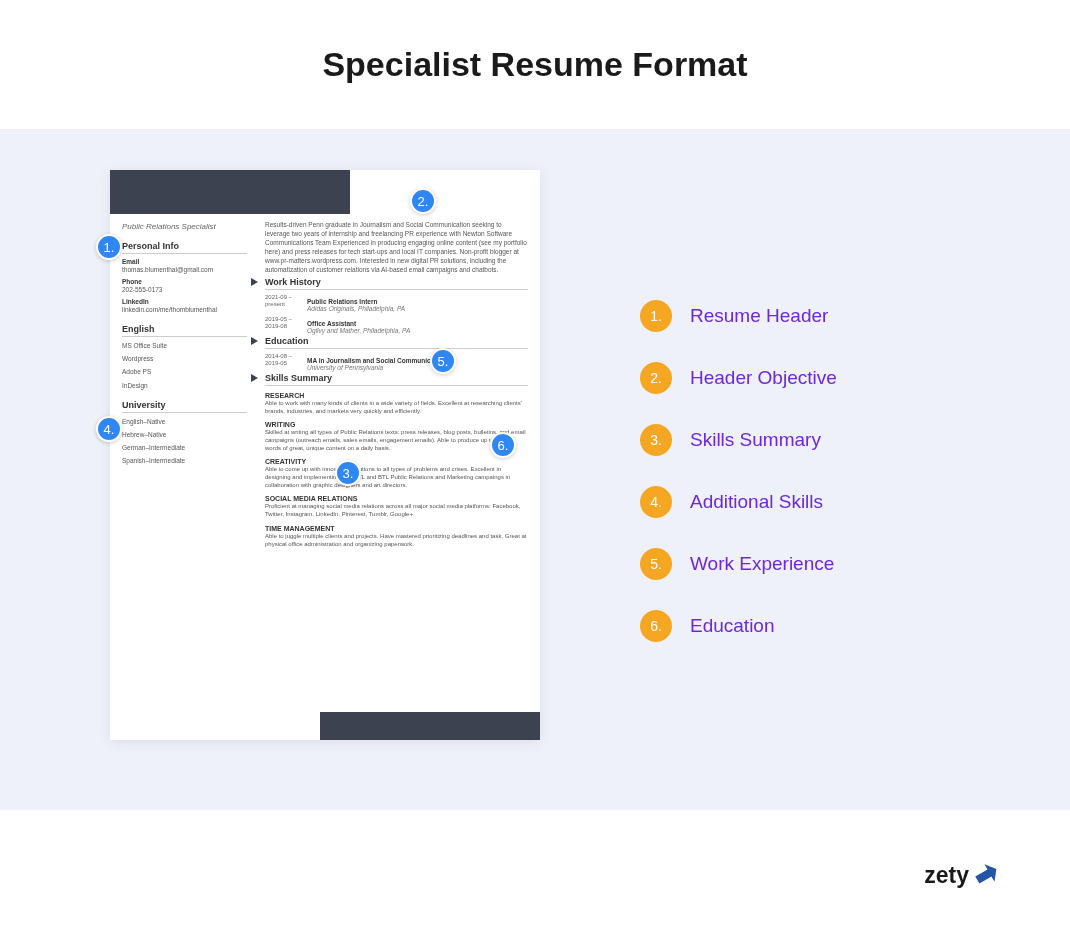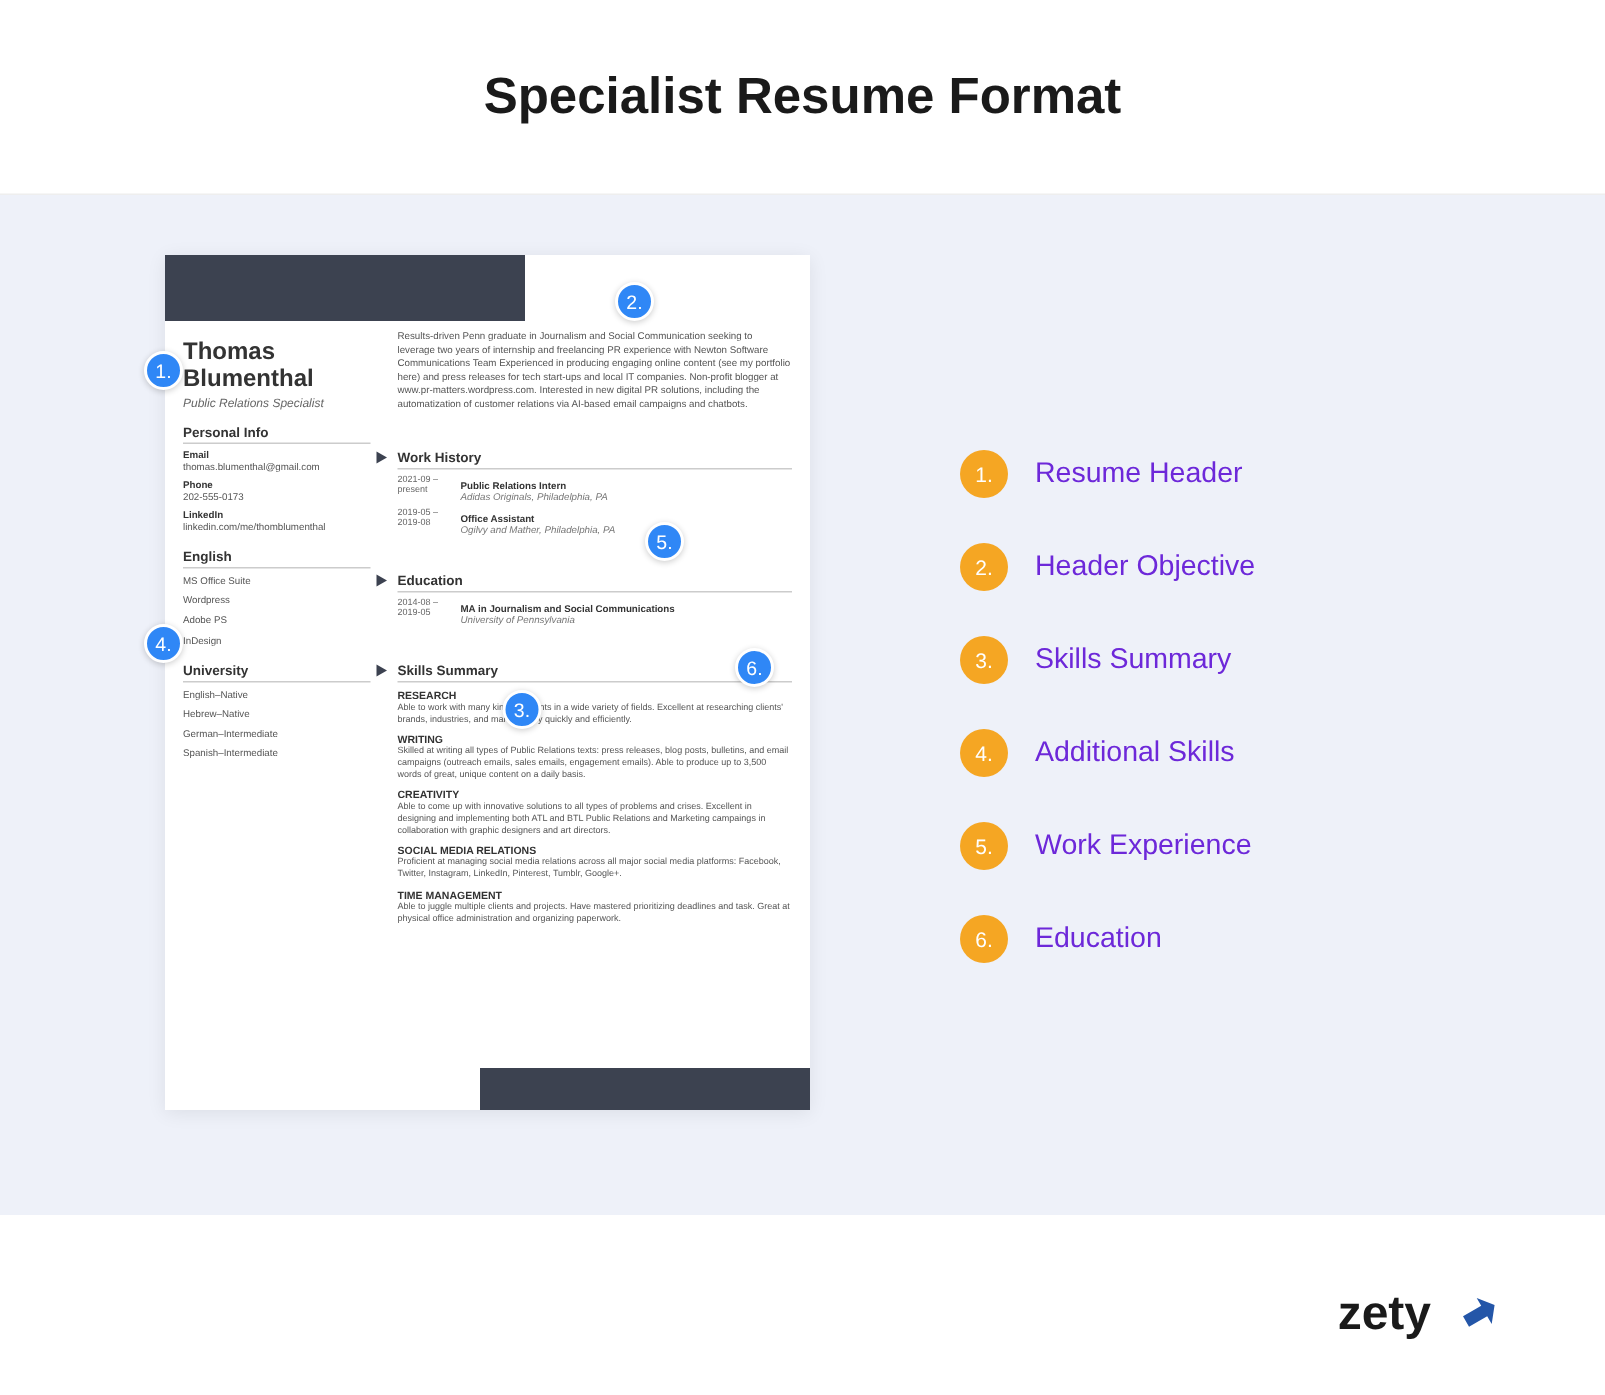--- a/index.html
+++ b/index.html
@@ -16,21 +16,21 @@
 .resume-bot { position: absolute; bottom: 0; right: 0; width: 220px; height: 28px; background: #3c4250; }
 
 .resume-inner { display: flex; width: 100%; height: 100%; padding: 50px 12px 34px 12px; }
 .left-col { width: 135px; padding-right: 10px; }
 .right-col { flex: 1; padding-left: 8px; }
 
 .name { font-size: 16px; font-weight: 700; color: #333; margin-top: 6px; }
 .role { font-size: 8px; font-style: italic; color: #666; margin-top: 2px; }
 
 .sec-h { font-size: 9px; font-weight: 700; color: #333; margin-top: 10px; border-bottom: 1px solid #ccc; padding-bottom: 2px; }
-.sec-h-main { font-size: 9px; font-weight: 700; color: #333; margin-top: 25px; border-bottom: 1px solid #ccc; padding-bottom: 2px; position: relative; }
+.sec-h-main { font-size: 9px; font-weight: 700; color: #333; margin-top: 2px; border-bottom: 1px solid #ccc; padding-bottom: 2px; position: relative; }
 .sec-h-main::before { content: ''; position: absolute; left: -14px; top: 1px; width: 0; height: 0; border-left: 7px solid #3c4250; border-top: 4px solid transparent; border-bottom: 4px solid transparent; }
 
 .tiny { font-size: 6.5px; color: #555; line-height: 1.4; }
 .tiny-b { font-size: 6.5px; font-weight: 700; color: #333; margin-top: 4px; }
 .tiny-i { font-size: 6.5px; font-style: italic; color: #777; }
 .obj { font-size: 6.5px; color: #555; line-height: 1.4; padding-top: 0; }
 
 .row { display: flex; gap: 6px; margin-top: 4px; }
 .date-col { width: 36px; font-size: 6px; color: #666; line-height: 1.3; }
 .item-col { flex: 1; }
@@ -39,39 +39,38 @@
 .skill-body { font-size: 6px; color: #555; line-height: 1.35; }
 
 .marker { position: absolute; width: 26px; height: 26px; border-radius: 50%; background: #2f87f6; color: #fff; display: flex; align-items: center; justify-content: center; font-size: 13px; font-weight: 500; border: 2px solid #fff; box-shadow: 0 1px 4px rgba(0,0,0,0.2); }
 
 .legend { display: flex; flex-direction: column; gap: 30px; padding-top: 130px; }
 .legend-row { display: flex; align-items: center; gap: 18px; }
 .legend-num { width: 32px; height: 32px; border-radius: 50%; background: #f5a623; color: #fff; display: flex; align-items: center; justify-content: center; font-size: 14px; font-weight: 500; }
 .legend-label { font-size: 19px; color: #6d28d9; font-weight: 400; }
 
 .footer { position: absolute; bottom: 0; left: 0; right: 0; height: 110px; background: #fff; display: flex; align-items: center; justify-content: flex-end; padding-right: 70px; }
-.brand { display: flex; align-items: center; gap: 18px; font-size: 32px; font-weight: 700; color: #1a1a1a; }
+.brand { display: flex; align-items: center; gap: 3px; font-size: 23px; font-weight: 700; color: #1a1a1a; }
 .brand-icon { width: 28px; height: 28px; position: relative; }
 .brand-icon svg { width: 100%; height: 100%; }
 </style>
 </head>
 <body>
 
 <div class="header-strip">
   <h1>Specialist Resume Format</h1>
 </div>
 
 <div class="main-area">
   <div class="resume-wrap">
     <div class="resume">
       <div class="resume-top"></div>
       <div class="resume-bot"></div>
       <div class="resume-inner">
         <div class="left-col">
-          <div class="name">Thomas Blumenthal</div>
           <div class="role">Public Relations Specialist</div>
           <div class="sec-h">Personal Info</div>
           <div class="tiny-b">Email</div>
           <div class="tiny">thomas.blumenthal@gmail.com</div>
           <div class="tiny-b">Phone</div>
           <div class="tiny">202-555-0173</div>
           <div class="tiny-b">LinkedIn</div>
           <div class="tiny">linkedin.com/me/thomblumenthal</div>
           <div class="sec-h">English</div>
           <div id="software-list">

